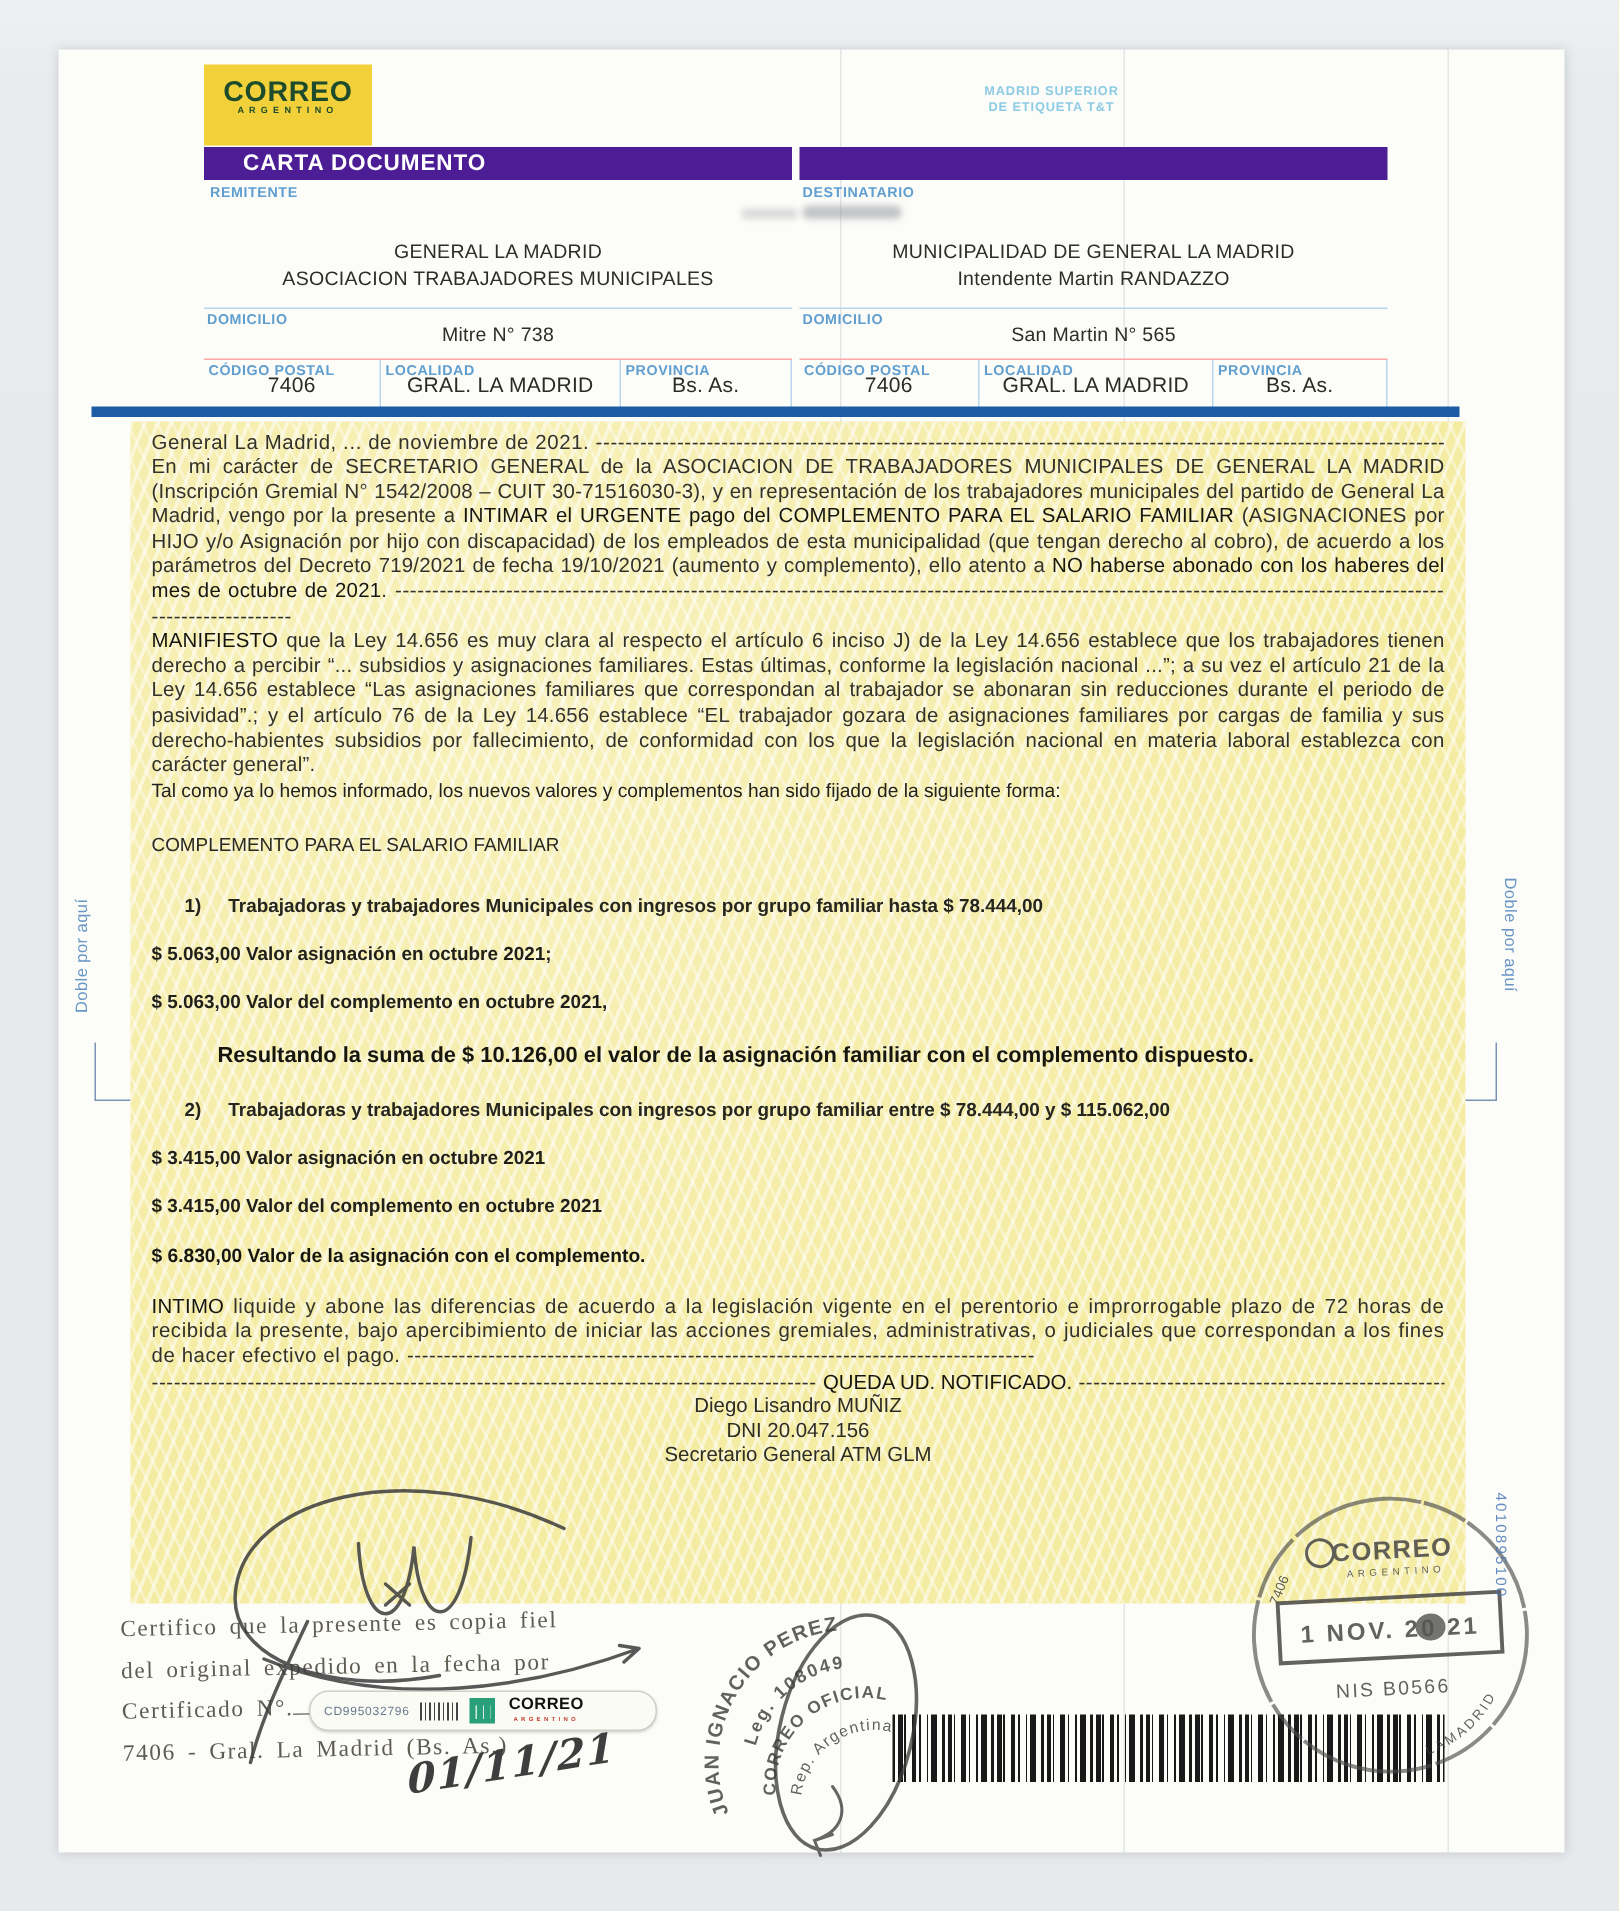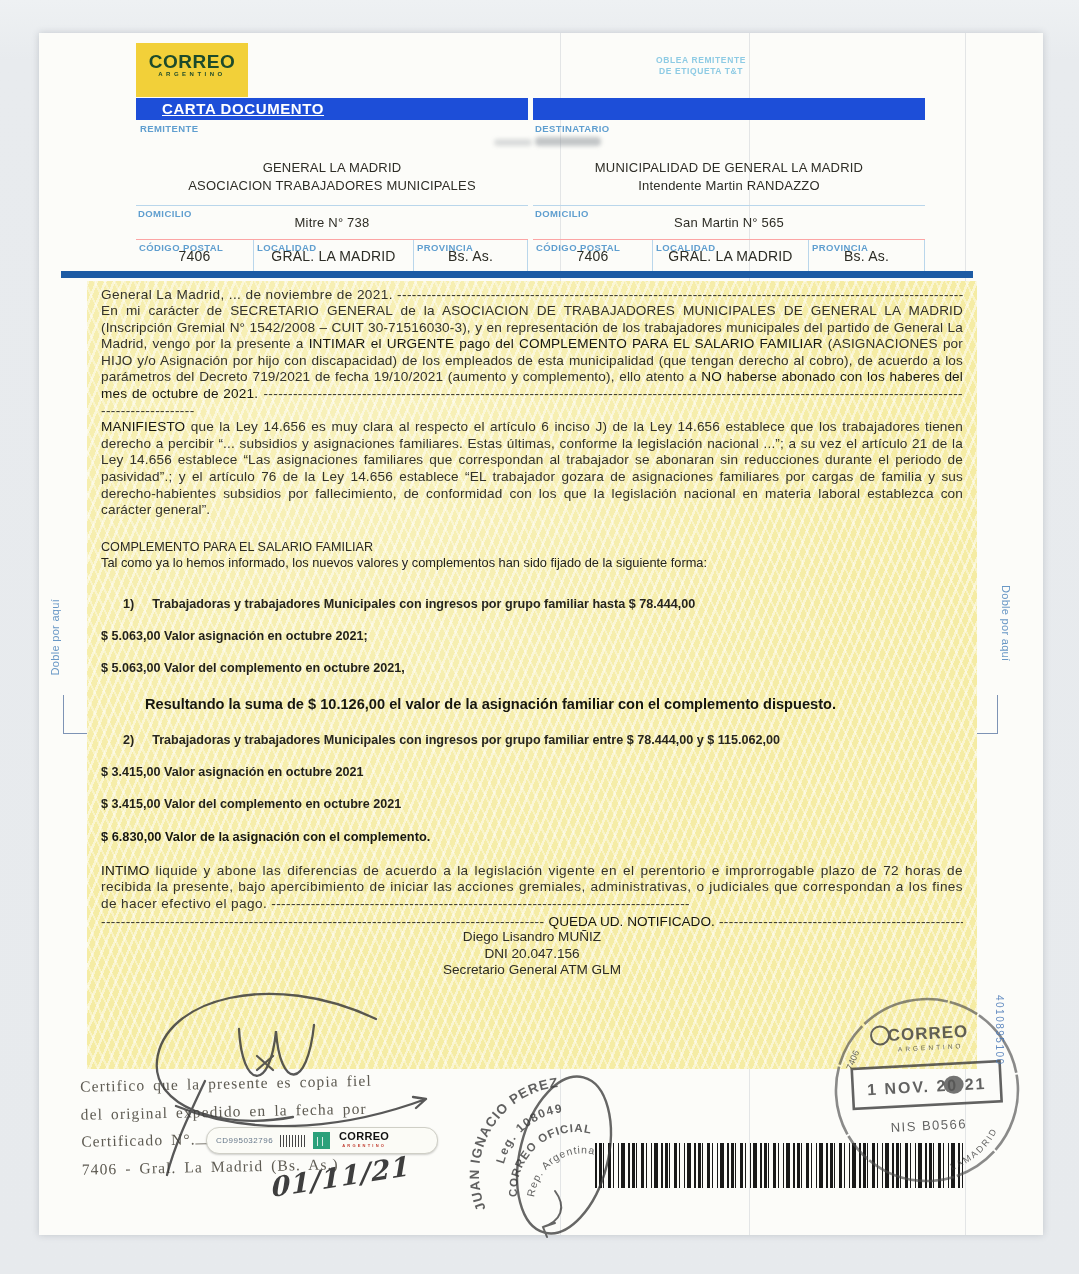--- a/index.html
+++ b/index.html
@@ -4,21 +4,21 @@
 <style>
   html,body{margin:0;padding:0;}
   body{background:#e9ecef;font-family:"Liberation Sans",sans-serif;}
   .stage{position:relative;width:1079px;height:1274px;background:linear-gradient(180deg,#eef1f3 0,#e8ebee 60px,#e7eaed 100%);overflow:hidden;}
   .paper{position:absolute;left:39px;top:33px;width:1004px;height:1202px;background:#fcfcf9;box-shadow:0 0 7px rgba(60,70,80,.22);}
   .crease{position:absolute;top:0;bottom:0;width:1px;background:rgba(100,112,128,.16);}
   
   .logo-box{position:absolute;left:97px;top:10px;width:112px;height:54px;background:#f2d039;text-align:center;padding-top:10px;box-sizing:border-box;}
   .logo-main{font-size:19px;font-weight:800;letter-spacing:.5px;color:#1d4b2b;line-height:18px;}
   .logo-sub{font-size:6px;font-weight:700;letter-spacing:3.5px;color:#1d4b2b;}
-  .banner{position:absolute;top:65px;height:22px;background:#1d4ed8;text-decoration:underline;}
+  .banner{position:absolute;top:65px;height:22px;background:#4c1d95;}
   .banner-l{left:97px;width:392px;color:#fff;font-size:15px;font-weight:800;letter-spacing:.6px;line-height:22px;padding-left:26px;box-sizing:border-box;}
   .banner-r{left:494px;width:392px;}
   .oblea{position:absolute;left:556px;top:22px;width:212px;text-align:center;color:#8ecbe4;font-size:8.5px;font-weight:700;letter-spacing:.6px;line-height:11px;}
   .fieldlbl{color:#5f9ecf;font-size:9.5px;font-weight:700;letter-spacing:.4px;}
   .col-label{position:absolute;top:90px;}
   .names{position:absolute;top:126px;text-align:center;color:#2e2d26;font-size:13px;line-height:17.5px;letter-spacing:.2px;}
   .domrow{position:absolute;top:172px;height:34px;border-top:1px solid #b9d6eb;box-sizing:border-box;}
   .domrow .fieldlbl{position:absolute;left:2px;top:2px;}
   .domval{position:absolute;left:0;right:0;top:9px;text-align:center;color:#2e2d26;font-size:13px;letter-spacing:.2px;}
   .cprow{position:absolute;top:206px;height:32px;border-top:1px solid #fca5a5;box-sizing:border-box;}
@@ -87,21 +87,21 @@
     <div class="crease" style="left:710px"></div>
     <div class="crease" style="left:926px"></div>
 
     <div class="logo-box">
       <div class="logo-main">CORREO</div>
       <div class="logo-sub">ARGENTINO</div>
     </div>
     <div class="banner banner-l">CARTA DOCUMENTO</div>
     <div class="banner banner-r"></div>
     <div class="oblea">
-      <div>OBLEA REMITENTE</div>
+      <div>MADRID SUPERIOR</div>
       <div>DE ETIQUETA T&amp;T</div>
     </div>
 
     <div class="fieldlbl col-label" style="left:101px">REMITENTE</div>
     <div class="names" style="left:97px;width:392px">
       <div>GENERAL LA MADRID</div>
       <div>ASOCIACION TRABAJADORES MUNICIPALES</div>
     </div>
     <div class="domrow" style="left:97px;width:392px">
       <span class="fieldlbl">DOMICILIO</span>
@@ -153,22 +153,22 @@
     <div class="fold-txt fold-l">Doble por aquí</div>
     <div class="fold-txt fold-r">Doble por aquí</div>
     <div class="fcorner fc-l"></div>
     <div class="fcorner fc-r"></div>
 
     <div class="yellow">
       <div class="content">
         <div class="line1 dash">General La Madrid, ... de noviembre de 2021. --------------------------------------------------------------------------------------------------------------------------------</div>
         <div class="rp"><span>En mi carácter de SECRETARIO GENERAL de la ASOCIACION DE TRABAJADORES MUNICIPALES DE GENERAL LA MADRID (Inscripción Gremial N° 1542/2008 – CUIT 30-71516030-3), y en representación de los trabajadores municipales del partido de General La Madrid, vengo por la presente a </span><span class="b">INTIMAR el URGENTE pago del COMPLEMENTO PARA EL SALARIO FAMILIAR</span><span> (ASIGNACIONES por HIJO y/o Asignación por hijo con discapacidad) de los empleados de esta municipalidad (que tengan derecho al cobro), de acuerdo a los parámetros del Decreto 719/2021 de fecha 19/10/2021 (aumento y complemento), ello atento a </span><span class="b">NO haberse abonado con los haberes del mes de octubre de 2021</span><span class="dash">. -----------------------------------------------------------------------------------------------------------------------------------------------------------------</span></div>
         <div class="rp"><span class="b">MANIFIESTO</span><span> que la Ley 14.656 es muy clara al respecto el artículo 6 inciso J) de la Ley 14.656 establece que los trabajadores tienen derecho a percibir “... </span><span class="i">subsidios y asignaciones familiares. Estas últimas, conforme la legislación nacional</span><span> ...”; a su vez el artículo 21 de la Ley 14.656 establece “</span><span class="i">Las asignaciones familiares que correspondan al trabajador se abonaran sin reducciones durante el periodo de pasividad</span><span>”.; y el artículo 76 de la Ley 14.656 establece “</span><span class="i">EL trabajador gozara de asignaciones familiares por cargas de familia y sus derecho-habientes subsidios por fallecimiento, de conformidad con los que la legislación nacional en materia laboral establezca con carácter general</span><span>”.</span></div>
+        <div class="alt">Tal como ya lo hemos informado, los nuevos valores y complementos han sido fijado de la siguiente forma:</div>
         <div class="alt h-comp">COMPLEMENTO PARA EL SALARIO FAMILIAR</div>
-        <div class="alt">Tal como ya lo hemos informado, los nuevos valores y complementos han sido fijado de la siguiente forma:</div>
         <div class="item"><span class="inum">1)</span><span>Trabajadoras y trabajadores Municipales con ingresos por grupo familiar hasta $ 78.444,00</span></div>
         <div class="money">$ 5.063,00 Valor asignación en octubre 2021;</div>
         <div class="money">$ 5.063,00 Valor del complemento en octubre 2021,</div>
         <div class="result1">Resultando la suma de $ 10.126,00 el valor de la asignación familiar con el complemento dispuesto.</div>
         <div class="item" style="margin-top:21px"><span class="inum">2)</span><span>Trabajadoras y trabajadores Municipales con ingresos por grupo familiar entre $ 78.444,00 y $ 115.062,00</span></div>
         <div class="money">$ 3.415,00 Valor asignación en octubre 2021</div>
         <div class="money">$ 3.415,00 Valor del complemento en octubre 2021</div>
         <div class="result2">$ 6.830,00 Valor de la asignación con el complemento.</div>
         <div class="rp intimo"><span class="b">INTIMO</span><span class="dash"> liquide y abone las diferencias de acuerdo a la legislación vigente en el perentorio e improrrogable plazo de 72 horas de recibida la presente, bajo apercibimiento de iniciar las acciones gremiales, administrativas, o judiciales que correspondan a los fines de hacer efectivo el pago. -------------------------------------------------------------------------------------</span></div>
         <div class="queda"><span class="dash">------------------------------------------------------------------------------------------ </span><span class="b">QUEDA UD. NOTIFICADO.</span><span class="dash"> ------------------------------------------------------------------------------------------</span></div>

